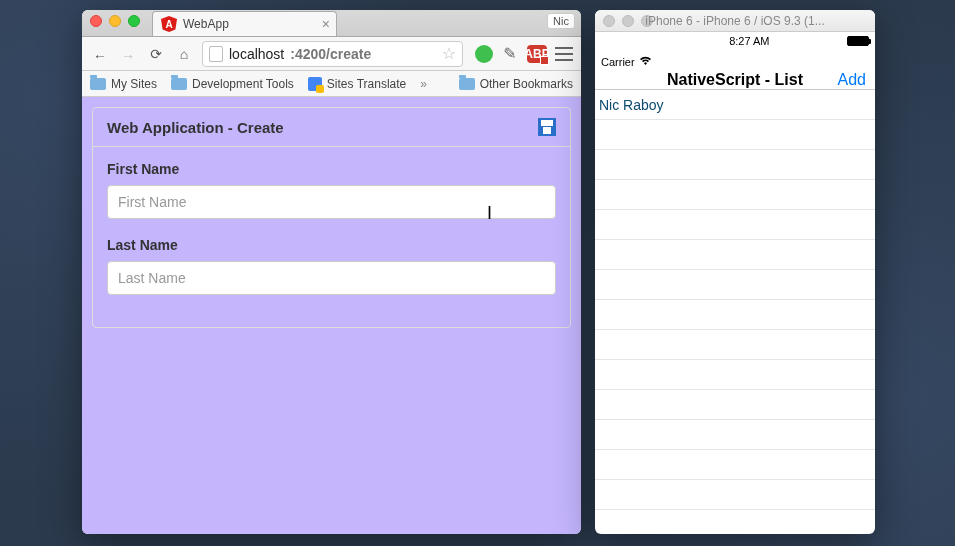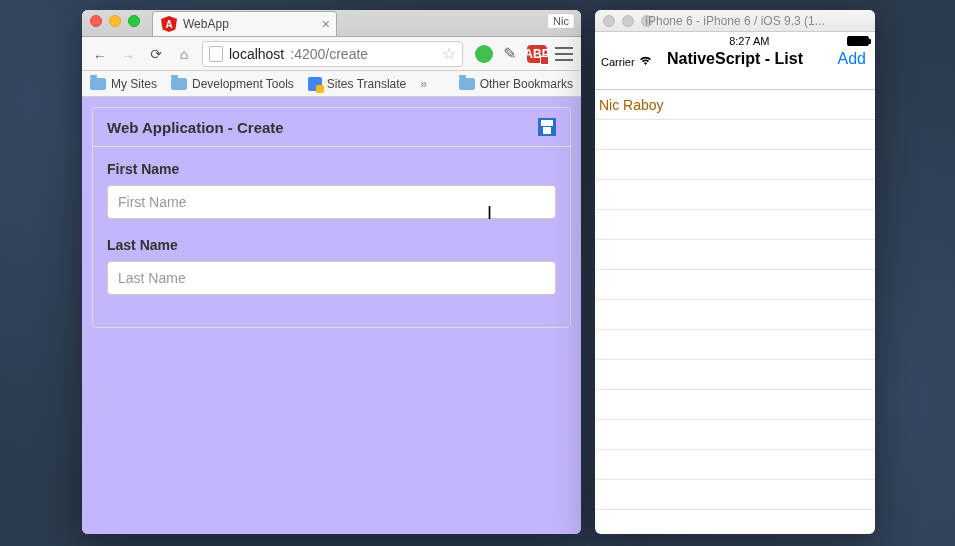--- a/index.html
+++ b/index.html
@@ -99,21 +99,21 @@
       border-radius:4px;
       background:#fff;
       display:flex;
       align-items:center;
       padding:0 6px;
       font-size:14px;
       gap:6px;
     }
     .urlbar .page-icon { width:14px;height:16px;border:1px solid #bbb;border-radius:2px;background:#fff; }
     .url-host { color:#222; }
-    .url-path { color:#777; }
+    .url-path { color:#777;font-weight:bold; }
     .url-star { margin-left:auto; color:#bbb; font-size:16px; }
 
     .ext-icons { display:flex; gap:8px; align-items:center; padding-left:4px; }
     .ext { width:18px; height:18px; border-radius:50%; }
     .ext.green { background:#3fbf4e; }
     .ext.dropper { background:none; color:#666; font-size:16px; display:flex;align-items:center;justify-content:center; }
     .ext.abp { background:#d0392e; border-radius:4px; width:20px; color:#fff; font-size:12px; font-weight:bold; display:flex;align-items:center;justify-content:center; position:relative; }
     .ext.abp::after { content:""; position:absolute; bottom:-2px; right:-2px; width:7px;height:7px; background:#d0392e; border:1px solid #fff; }
     .hamburger { width:18px; height:14px; display:flex; flex-direction:column; justify-content:space-between; }
     .hamburger div { height:2px; background:#666; }
@@ -244,21 +244,21 @@
       position:relative;
       background:#000;
     }
     .battery::after {
       content:""; position:absolute; right:-3px; top:2px; width:2px; height:5px; background:#000; border-radius:0 1px 1px 0;
     }
     .ios-nav {
       height:40px;
       border-bottom:1px solid #c8c8c8;
       display:flex;
-      align-items:flex-start;
+      align-items:flex-end;
       justify-content:center;
       position:relative;
       font-size:16px;
       font-weight:600;
       color:#000;
     }
     .ios-nav .nav-add {
       position:absolute; right:9px;
       color:#007aff;
       font-weight:400;
@@ -268,21 +268,21 @@
       flex:1;
       overflow:hidden;
     }
     .ios-row {
       height:30px;
       border-bottom:1px solid #e5e5e5;
       font-size:14px;
       display:flex;
       align-items:center;
       padding:0 4px;
-      color:#a16207;
+      color:#0c4a6e;
     }
     .ios-row.empty { color:transparent; }
   </style>
 </head>
 <body>
 
 <div class="browser-window">
   <div class="tabstrip">
     <div style="position:absolute; left:8px; top:5px;" class="traffic">
       <div class="light red"></div>

